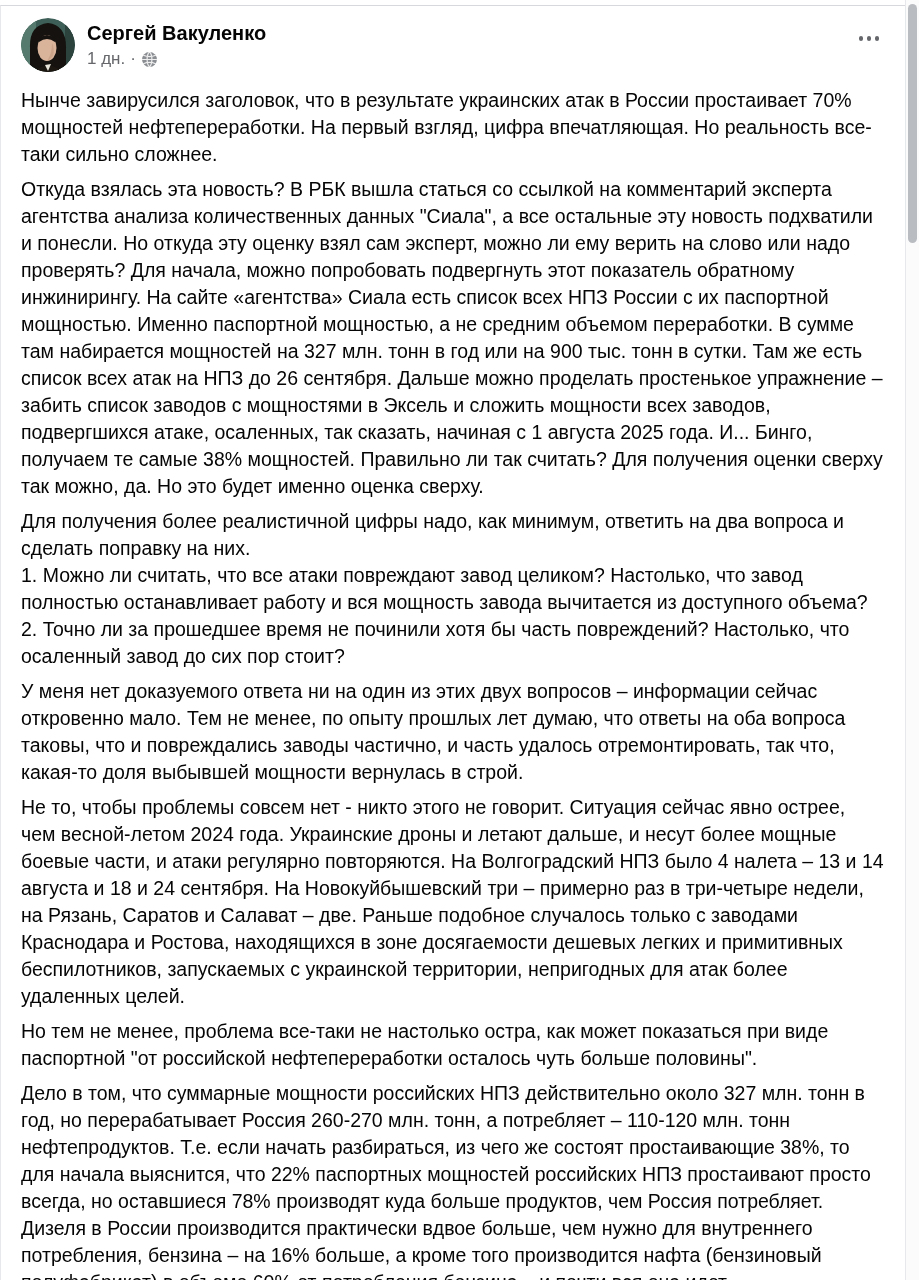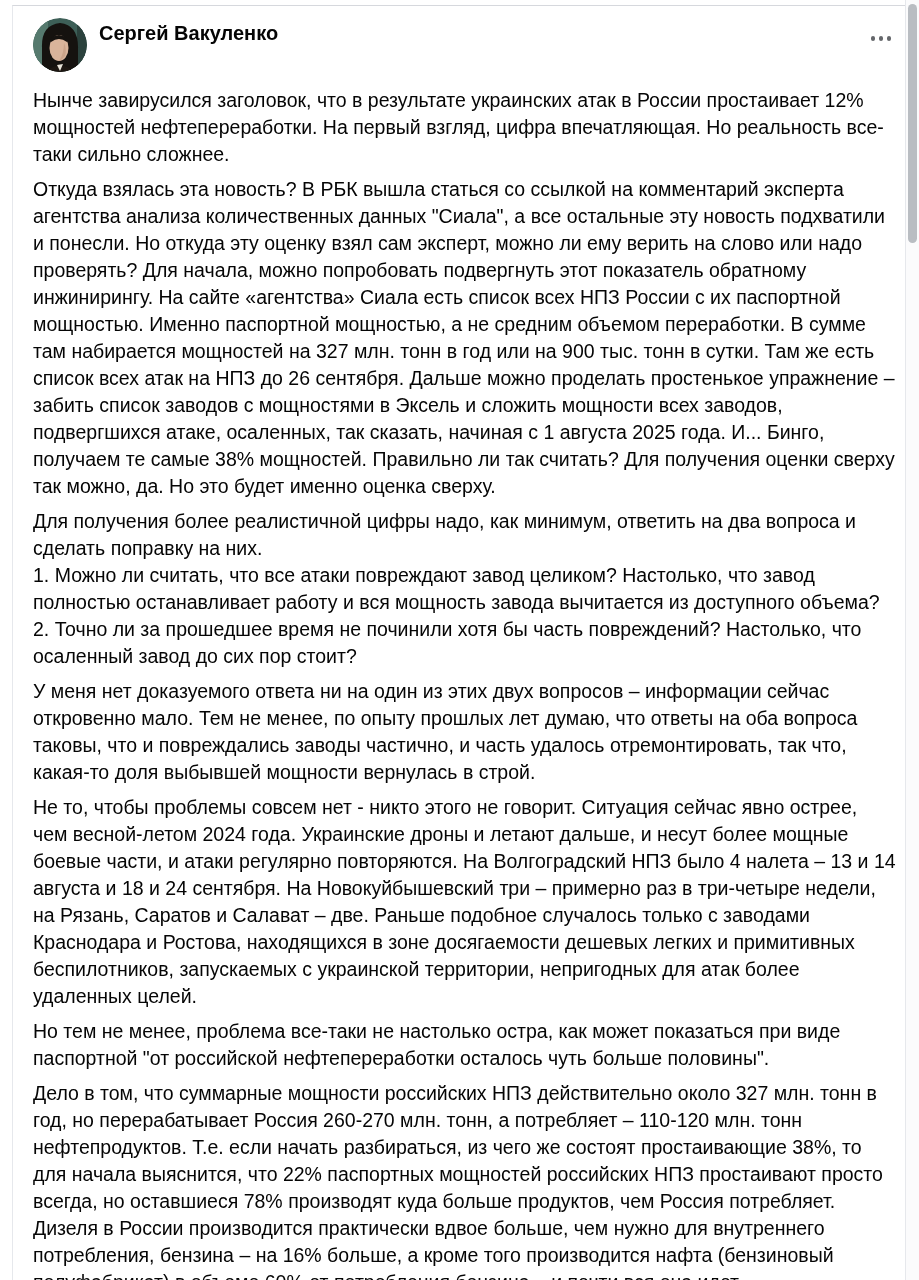--- a/index.html
+++ b/index.html
@@ -18,21 +18,21 @@
   }
   .page{
     position:relative;
     width:919px;
     height:1280px;
     background:var(--background);
     overflow:hidden;
   }
   .card{
     position:absolute;
-    left:12px;
+    left:0;
     top:5px;
     width:905px;
     height:1275px;
     background:var(--background);
     border-top:1px solid var(--border);
     border-left:1px solid var(--border-light);
     padding:12px 16px 0 20px;
   }
   .post-header{
     display:flex;
@@ -138,31 +138,41 @@
             <path d="M18,24 Q26,18 34,24 L34,20 Q26,14 18,20 Z" fill="#15120f"></path>
             <path d="M31,25 Q34,31 32,38 Q29,42 26,43 Q31,36 31,25 Z" fill="#c49b82" opacity="0.7"></path>
             <path d="M12,54 Q27,41 42,54 L42,58 12,58 Z" fill="#1d1712"></path>
             <path d="M24,47 L27,53 L30,46 Z" fill="#e9e5da"></path>
           </g>
         </svg>
       </div>
 
       <div class="header-text">
         <div class="author">Сергей Вакуленко</div>
+        <div class="meta">
+          <span>1 дн.</span>
+          <span class="sep">·</span>
+          <span class="globe">
+            <svg width="17" height="17" viewBox="0 0 16 16">
+              <circle cx="8" cy="8" r="7" fill="#8a8d91"></circle>
+              <path d="M1,8 H15 M8,1 C5,3.5 5,12.5 8,15 M8,1 C11,3.5 11,12.5 8,15 M2.2,4 Q8,6.5 13.8,4 M2.2,12 Q8,9.5 13.8,12" stroke="#ffffff" stroke-width="1.1" fill="none" opacity="0.85"></path>
+            </svg>
+          </span>
+        </div>
       </div>
 
       <div class="menu-btn" aria-label="options">
         <span class="menu-dot"></span>
         <span class="menu-dot"></span>
         <span class="menu-dot"></span>
       </div>
     </div>
 
     <div class="post-body">
-        <p class="post-paragraph">Нынче завирусился заголовок, что в результате украинских атак в России простаивает 12% мощностей нефтепереработки. На первый взгляд, цифра впечатляющая. Но реальность все-таки сильно сложнее.</p>
+        <p class="post-paragraph">Нынче завирусился заголовок, что в результате украинских атак в России простаивает 70% мощностей нефтепереработки. На первый взгляд, цифра впечатляющая. Но реальность все-таки сильно сложнее.</p>
         <p class="post-paragraph">Откуда взялась эта новость? В РБК вышла статься со ссылкой на комментарий эксперта агентства анализа количественных данных "Сиала", а все остальные эту новость подхватили и понесли. Но откуда эту оценку взял сам эксперт, можно ли ему верить на слово или надо проверять? Для начала, можно попробовать подвергнуть этот показатель обратному инжинирингу. На сайте «агентства» Сиала  есть список всех НПЗ России с их паспортной мощностью. Именно паспортной мощностью, а не средним объемом переработки. В сумме там набирается мощностей на 327 млн. тонн в год или на 900 тыс. тонн в сутки. Там же есть список всех атак на НПЗ до 26 сентября. Дальше можно проделать простенькое упражнение –  забить список заводов с мощностями в Эксель и сложить мощности всех заводов, подвергшихся атаке, осаленных, так сказать, начиная с 1 августа 2025 года. И... Бинго, получаем те самые 38% мощностей. Правильно ли так считать? Для получения оценки сверху так можно, да. Но это будет именно оценка сверху.</p>
         <p class="post-paragraph">Для получения более реалистичной цифры надо, как минимум, ответить на два вопроса и сделать поправку на них.
 1. Можно ли считать, что  все атаки повреждают завод целиком? Настолько, что завод полностью останавливает работу и вся мощность завода вычитается из доступного объема?
 2. Точно ли за прошедшее время не починили хотя бы часть повреждений? Настолько, что осаленный завод до сих пор стоит?</p>
         <p class="post-paragraph">У меня нет доказуемого ответа ни на один из этих двух вопросов – информации сейчас откровенно мало. Тем не менее, по опыту прошлых лет думаю, что ответы на оба вопроса таковы, что и повреждались заводы частично, и часть удалось отремонтировать, так что, какая-то доля выбывшей мощности вернулась в строй.</p>
         <p class="post-paragraph">Не то, чтобы проблемы совсем нет - никто этого не говорит. Ситуация сейчас явно острее, чем весной-летом 2024 года. Украинские дроны и летают дальше, и несут более мощные боевые части, и атаки регулярно повторяются. На Волгоградский НПЗ было 4 налета – 13 и 14 августа и 18 и 24 сентября. На Новокуйбышевский три – примерно раз в три-четыре недели, на Рязань, Саратов и Салават – две. Раньше подобное случалось только с заводами Краснодара и Ростова, находящихся в зоне досягаемости дешевых легких и примитивных беспилотников, запускаемых с украинской территории, непригодных для атак более удаленных целей.</p>
         <p class="post-paragraph">Но тем не менее, проблема все-таки не настолько остра, как может показаться при виде паспортной "от российской нефтепереработки осталось чуть больше половины".</p>
         <p class="post-paragraph">Дело в том, что суммарные мощности российских НПЗ действительно около 327 млн. тонн в год, но перерабатывает Россия 260-270 млн. тонн, а потребляет – 110-120 млн. тонн нефтепродуктов. Т.е. если начать разбираться, из чего же состоят простаивающие 38%, то для начала выяснится, что 22% паспортных мощностей российских НПЗ простаивают просто всегда, но оставшиеся 78% производят куда больше продуктов, чем Россия потребляет. Дизеля в России производится практически вдвое больше, чем нужно для внутреннего потребления, бензина – на 16% больше, а кроме того производится нафта (бензиновый полуфабрикат) в объеме 60% от потребления бензина – и почти вся она идет</p>
       </div>
 

